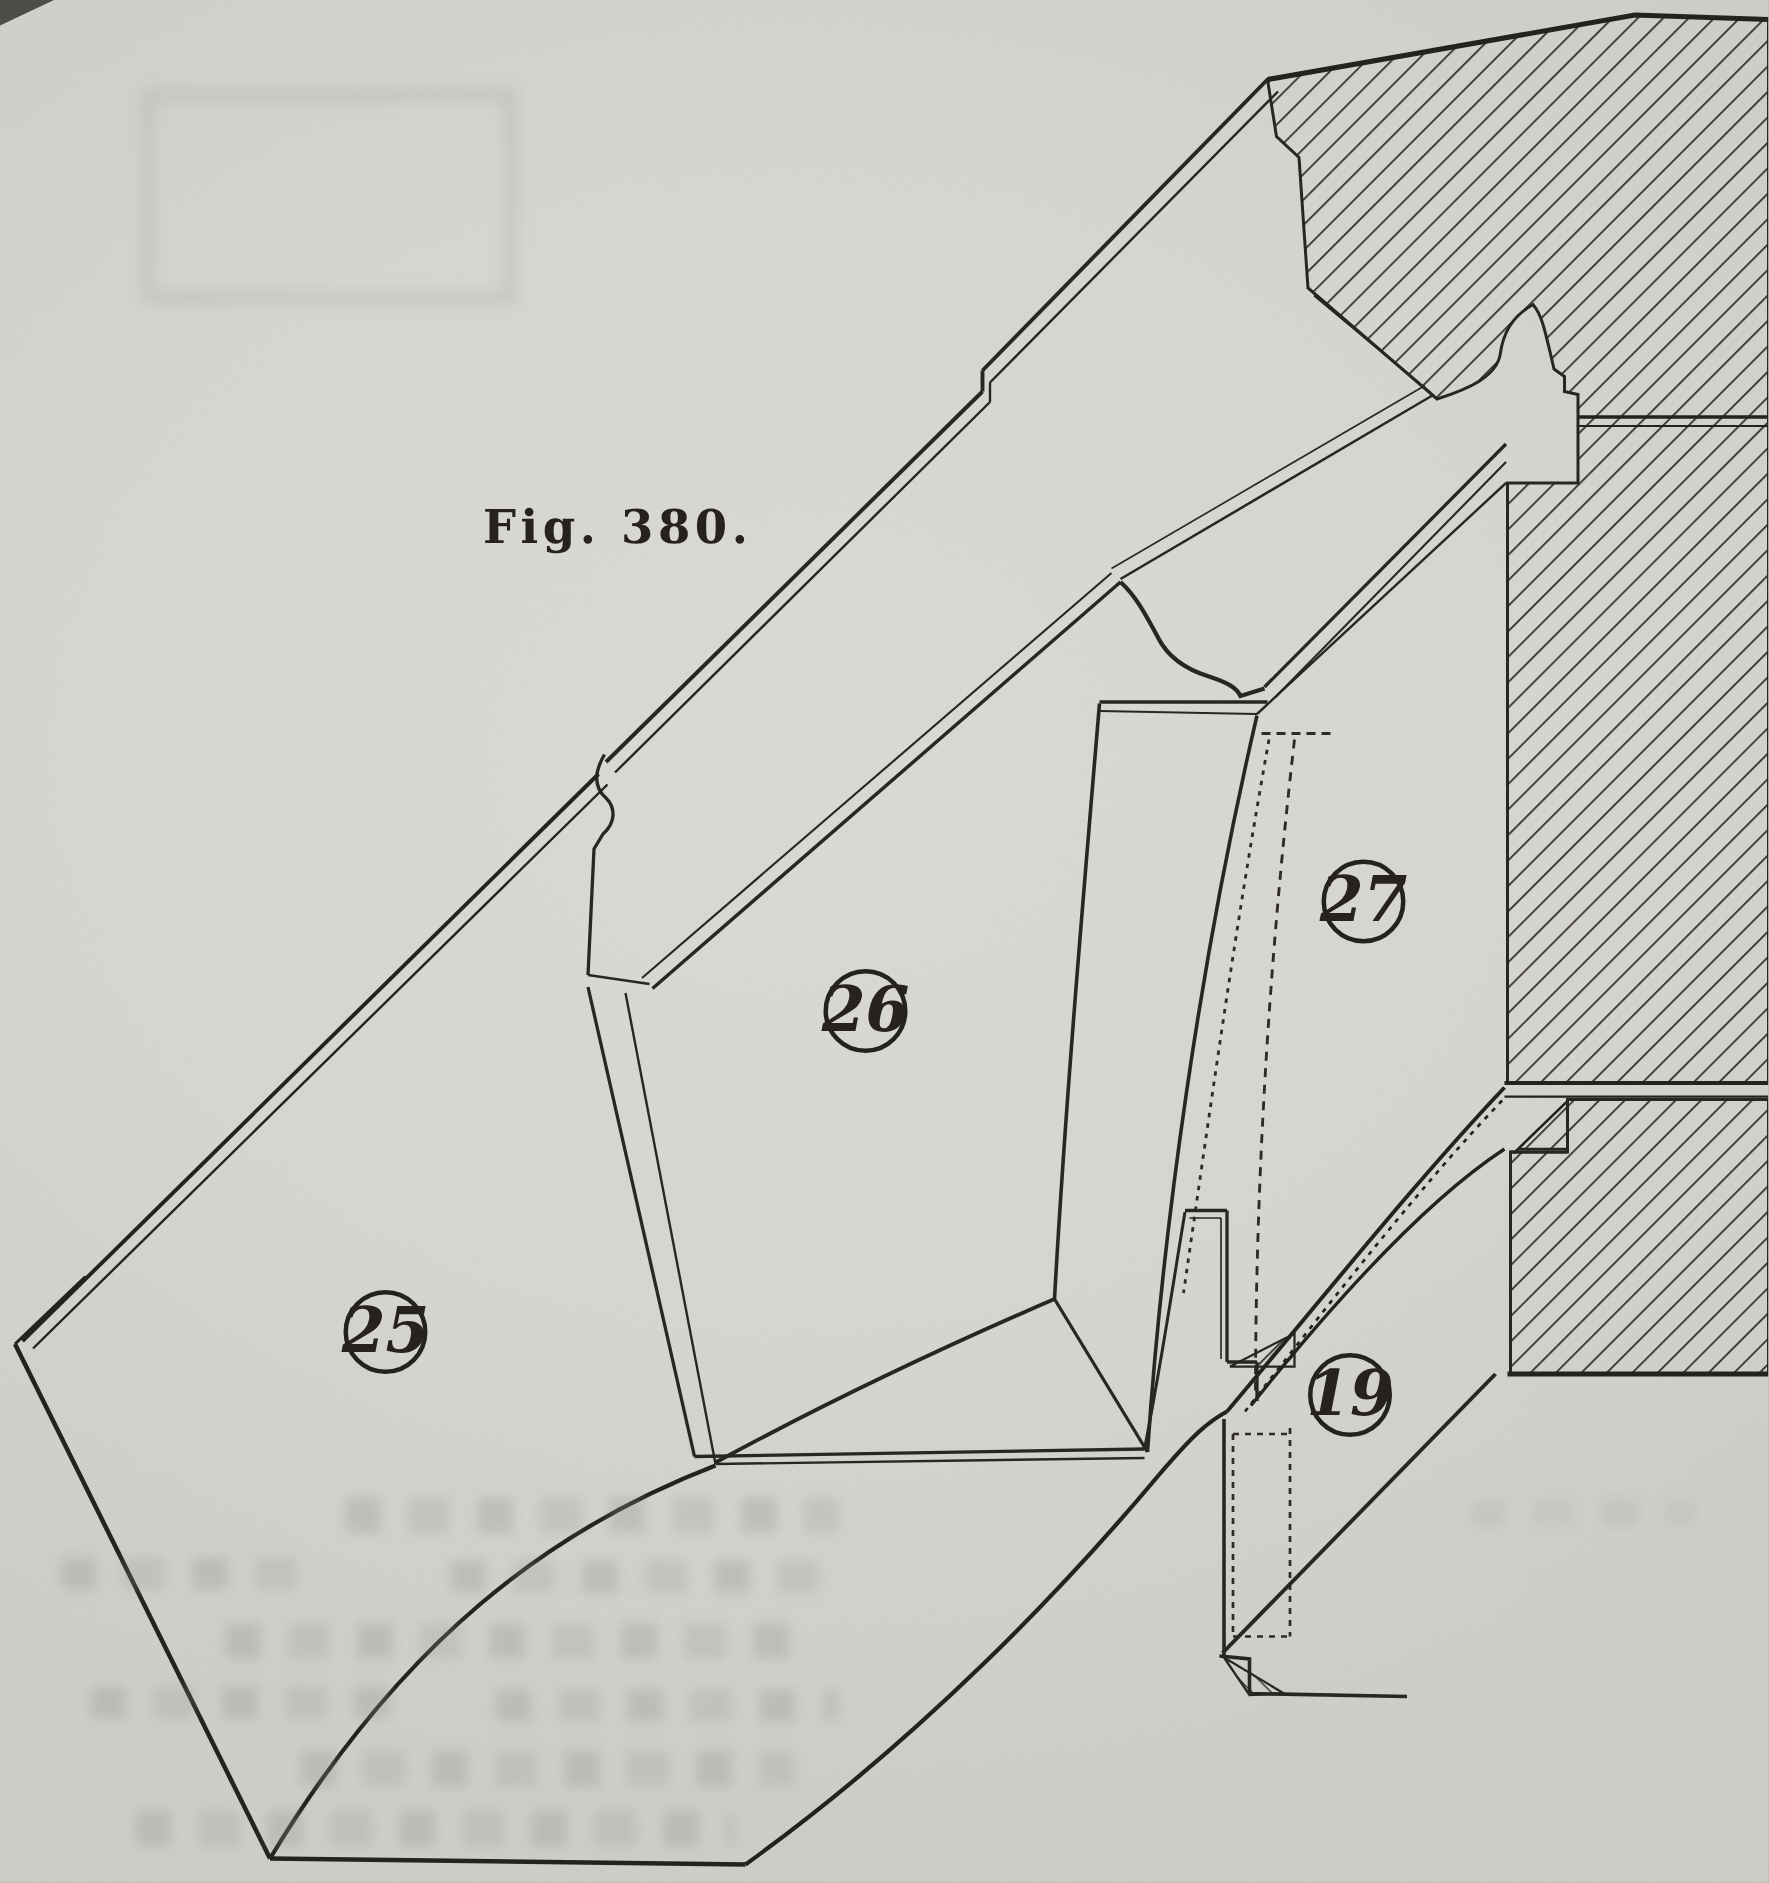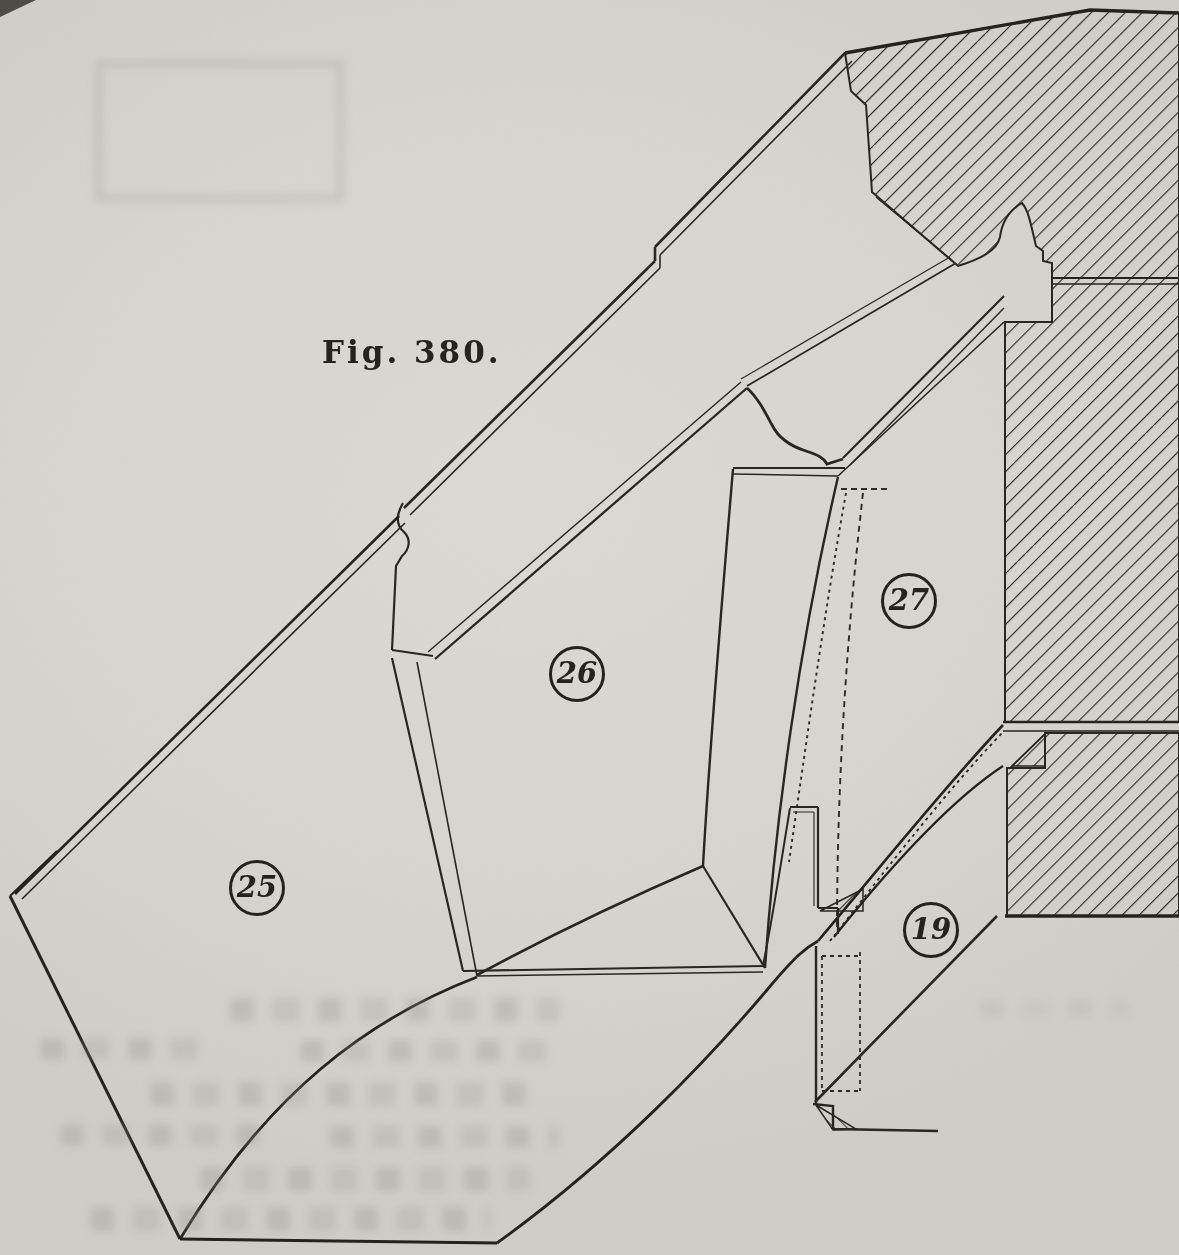--- a/index.html
+++ b/index.html
@@ -11,27 +11,27 @@
   }
   .art{position:absolute;left:0;top:0;}
   .fig-label{
     position:absolute;left:322px;top:334px;
     font-size:31px;font-weight:bold;color:#26231e;letter-spacing:3px;text-align:right;
   }
   .stone-label{
     position:absolute;width:56px;height:56px;border-radius:50%;
     border:3px solid #24221d;box-sizing:border-box;
     display:flex;align-items:center;justify-content:center;
-    font-style:italic;font-weight:bold;font-size:29px;color:#26231e;
+    font-style:italic;font-weight:bold;font-size:42px;color:#26231e;
     padding-bottom:3px;
   }
   .lbl-25{left:229px;top:860px;}
   .lbl-26{left:549px;top:646px;}
   .lbl-27{left:881px;top:573px;}
-  .lbl-19{left:903px;top:902px;}
+  .lbl-19{left:872px;top:902px;}
   .smudge{
     position:absolute;border-radius:5px;opacity:.5;filter:blur(4px);
     background:repeating-linear-gradient(90deg,
       rgba(148,146,140,.6) 0 24px, rgba(216,215,210,0) 24px 42px,
       rgba(155,153,147,.5) 42px 70px, rgba(216,215,210,0) 70px 88px);
   }
   .ghost-box{
     position:absolute;left:95px;top:60px;width:235px;height:128px;
     border:7px solid rgba(158,156,150,.38);filter:blur(5px);opacity:.8;
   }

